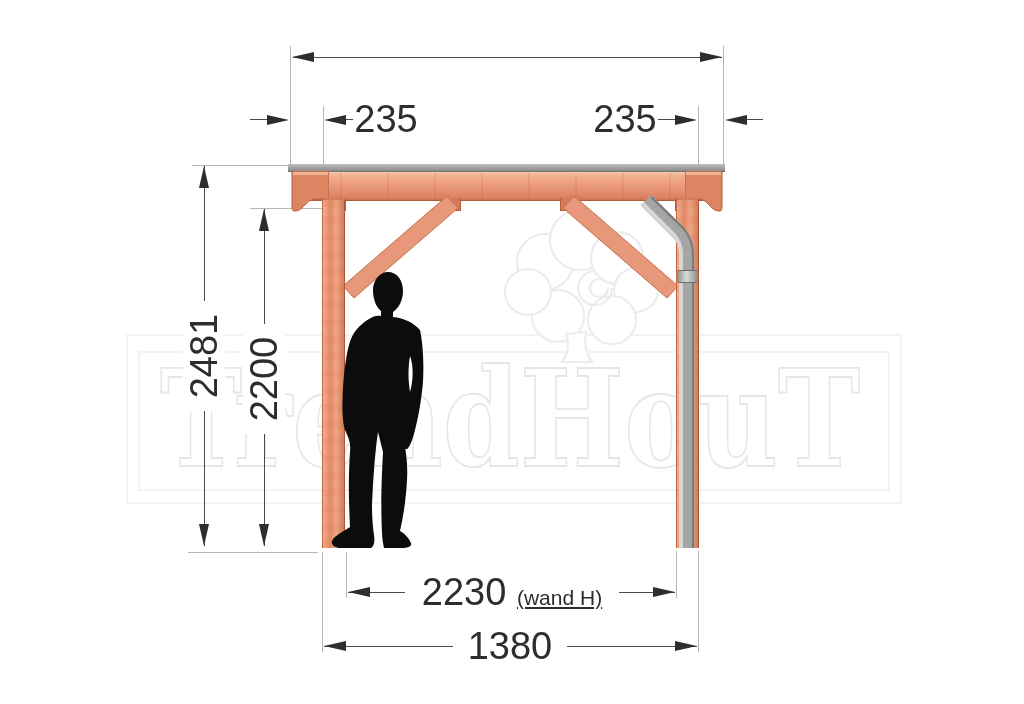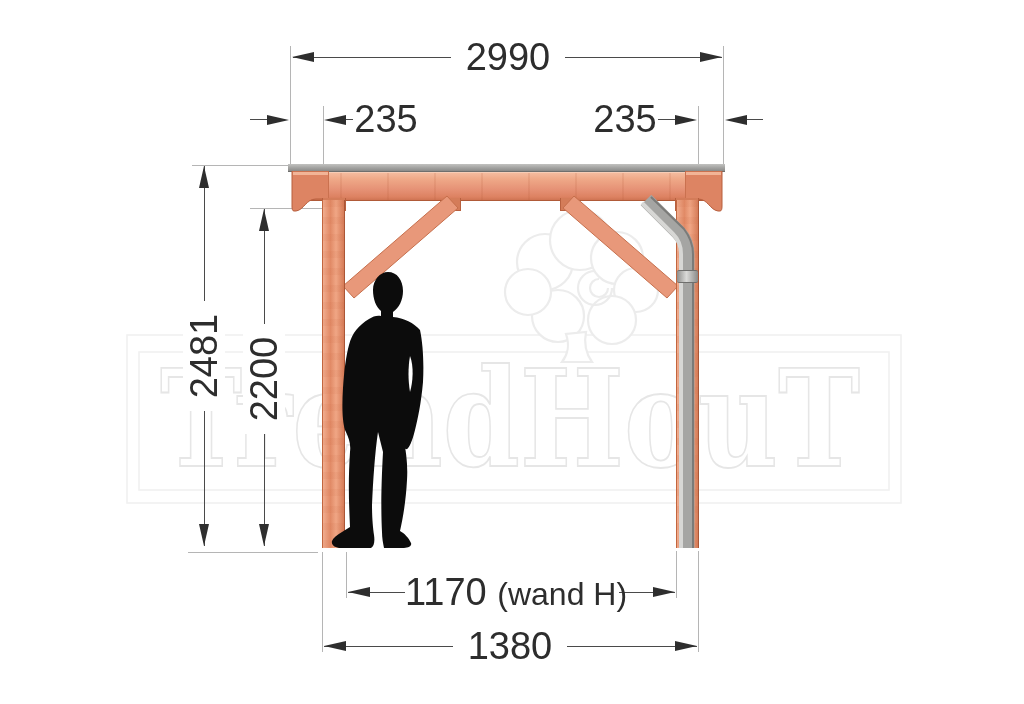--- a/index.html
+++ b/index.html
@@ -10,21 +10,21 @@
   
   .ext{position:absolute;background:#b5b5b5;}
   .dl{position:absolute;background:#4a4a4a;}
   .ar{position:absolute;width:0;height:0;border:5px solid transparent;}
   .ar.l{border-left:0;border-right:22px solid #2e2e2e;}
   .ar.r{border-right:0;border-left:22px solid #2e2e2e;}
   .ar.u{border-top:0;border-bottom:22px solid #2e2e2e;}
   .ar.d{border-bottom:0;border-top:22px solid #2e2e2e;}
   .num{position:absolute;font-size:38px;font-weight:300;color:#2d2d2d;background:#ffffff;
        text-align:center;line-height:42px;white-space:nowrap;}
-  .num .suffix{font-size:32px;}
+  .num .suffix{font-size:21px;text-decoration:underline;}
   .vert{transform:rotate(-90deg);}
   
   .roof{position:absolute;left:288px;top:164px;width:437px;height:8px;
         background:linear-gradient(180deg,#c2c2c0 0%,#a2a2a0 55%,#8b8b89 100%);
         border-bottom:1px solid #6f6f6d;box-sizing:border-box;}
   .fascia{position:absolute;left:293px;top:172px;width:428px;height:29px;box-sizing:border-box;
         background:
           repeating-linear-gradient(90deg,rgba(178,88,54,0.14) 0 2px,rgba(255,255,255,0) 2px 47px),
           linear-gradient(180deg,#f4bb9e 0%,#efa988 22%,#e69276 60%,#dd8262 88%,#cf7453 100%);
         border-top:1px solid #f7cdb6;border-bottom:1px solid #b05a38;}
@@ -94,27 +94,26 @@
   <div class="ar l" style="left:725px;top:115px"></div>
   <div class="ar u" style="left:199px;top:166px"></div>
   <div class="ar d" style="left:199px;top:524px"></div>
   <div class="ar u" style="left:259px;top:209px"></div>
   <div class="ar d" style="left:259px;top:524px"></div>
   <div class="ar l" style="left:348px;top:587px"></div>
   <div class="ar r" style="left:653px;top:587px"></div>
   <div class="ar l" style="left:324px;top:641px"></div>
   <div class="ar r" style="left:675px;top:641px"></div>
 
-  <div class="num" style="left:451px;top:36px;width:114px">2990</div>
   <div class="num" style="left:353px;top:98px;width:66px">235</div>
   <div class="num" style="left:592px;top:98px;width:66px">235</div>
   <div class="num vert" style="left:149px;top:335px;width:110px;height:42px">2481</div>
   <div class="num vert" style="left:209px;top:358px;width:110px;height:42px">2200</div>
   <div class="num" style="left:405px;top:571px;width:214px">
-    <span>1170</span>
+    <span>2230</span>
     <span class="suffix">(wand H)</span>
   </div>
   <div class="num" style="left:453px;top:625px;width:114px">1380</div>
 
   <div class="roof"></div>
   <div class="fascia"></div>
 
   <svg style="position:absolute;left:291px;top:171px" width="38" height="42" viewBox="0 0 38 42">
     <path d="M1,0 H38 V28 H25 C15,28 13,39 5,40 H3 C1.4,40 1,38 1,35 Z" fill="#dd8463" stroke="#b75e3d" stroke-width="1"></path>
     <path d="M2,1 H37 V4 H2 Z" fill="#f2b497" stroke="none"></path>

